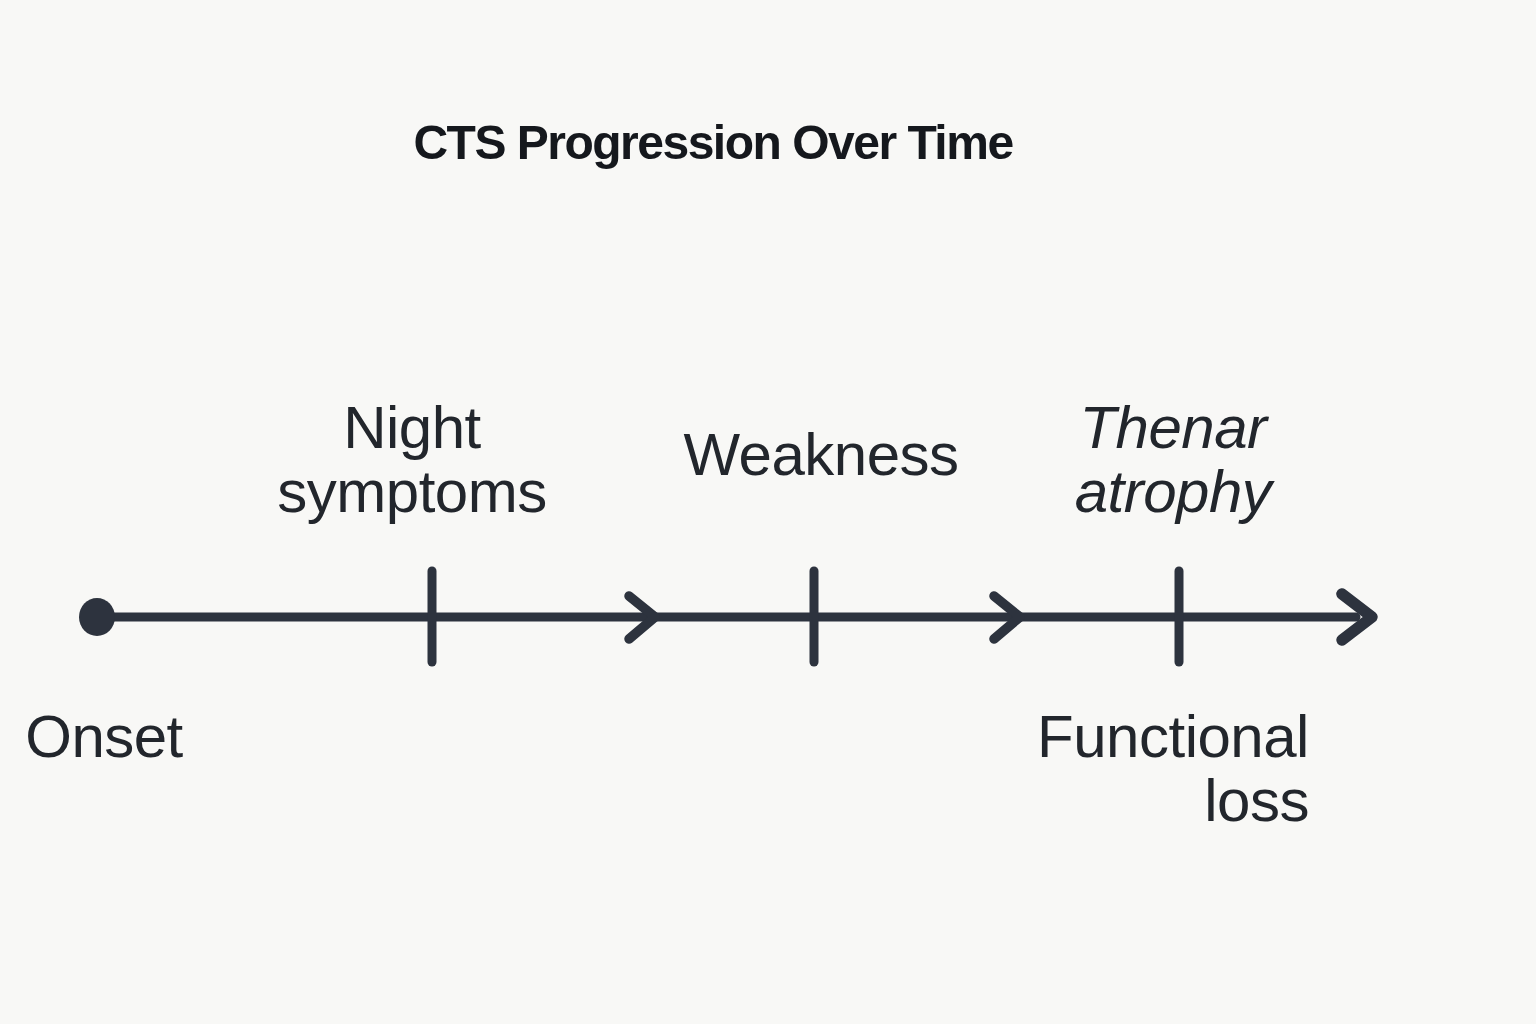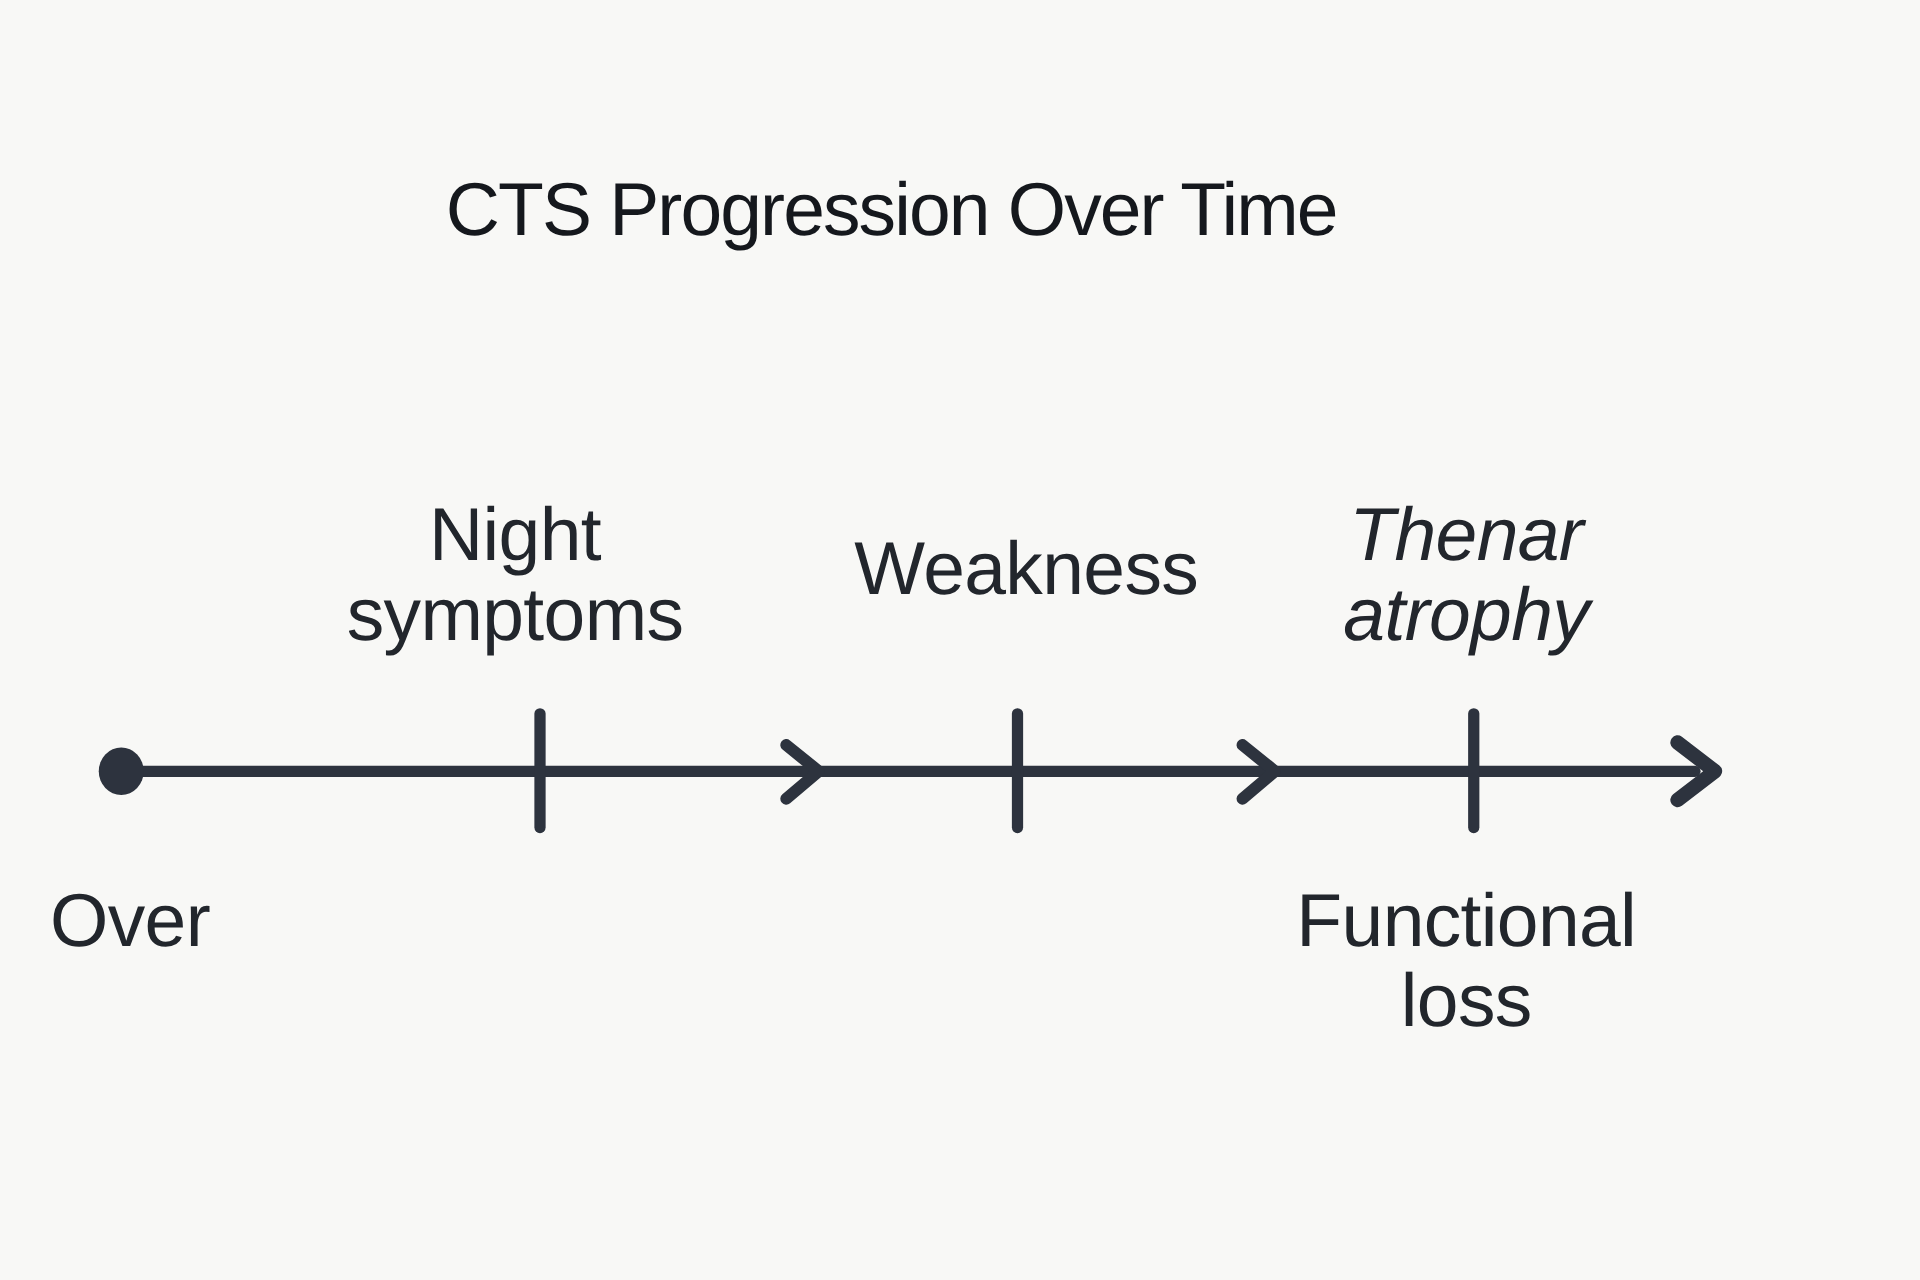--- a/index.html
+++ b/index.html
@@ -15,25 +15,25 @@
     font-family: "Liberation Sans", sans-serif;
     overflow: hidden;
   }
   .canvas {
     position: relative;
     width: 1536px; height: 1024px;
     background: var(--bg);
   }
   .page-title {
     position: absolute;
-    left: 713px; top: 138px;
+    left: 713px; top: 119px;
     transform: translateX(-50%);
     margin: 0;
-    font-size: 60px;
-    font-weight: 400;
+    font-size: 48px;
+    font-weight: 700;
     letter-spacing: -1.5px;
     white-space: nowrap;
     color: var(--title-ink);
     line-height: 1.0;
   }
   .timeline-svg {
     position: absolute;
     left: 0; top: 0;
     width: 1536px; height: 1024px;
   }
@@ -45,21 +45,21 @@
     font-weight: 400;
     line-height: 1.07;
     color: var(--label-ink);
     white-space: pre-line;
     letter-spacing: -0.5px;
   }
   .lbl-night      { left: 412px;  top: 396px; }
   .lbl-weakness   { left: 821px;  top: 423px; }
   .lbl-thenar     { left: 1173px; top: 396px; font-style: italic; }
   .lbl-onset      { left: 104px;  top: 705px; }
-  .lbl-functional { left: 1173px; top: 705px; }
+  .lbl-functional { left: 1173px; top: 705px; text-align: right; }
 </style>
 </head>
 <body>
 
 <div class="canvas">
 
   <h1 class="page-title">CTS Progression Over Time</h1>
 
   <svg class="timeline-svg" viewBox="0 0 1536 1024" fill="none" stroke="var(--line)" stroke-linecap="round" stroke-linejoin="round">
 
@@ -78,18 +78,18 @@
   </svg>
 
   <div class="stage-label lbl-night">Night
 symptoms</div>
 
   <div class="stage-label lbl-weakness">Weakness</div>
 
   <div class="stage-label lbl-thenar">Thenar
 atrophy</div>
 
-  <div class="stage-label lbl-onset">Over</div>
+  <div class="stage-label lbl-onset">Onset</div>
 
   <div class="stage-label lbl-functional">Functional
 loss</div>
 
 </div>
 
 </body></html>

